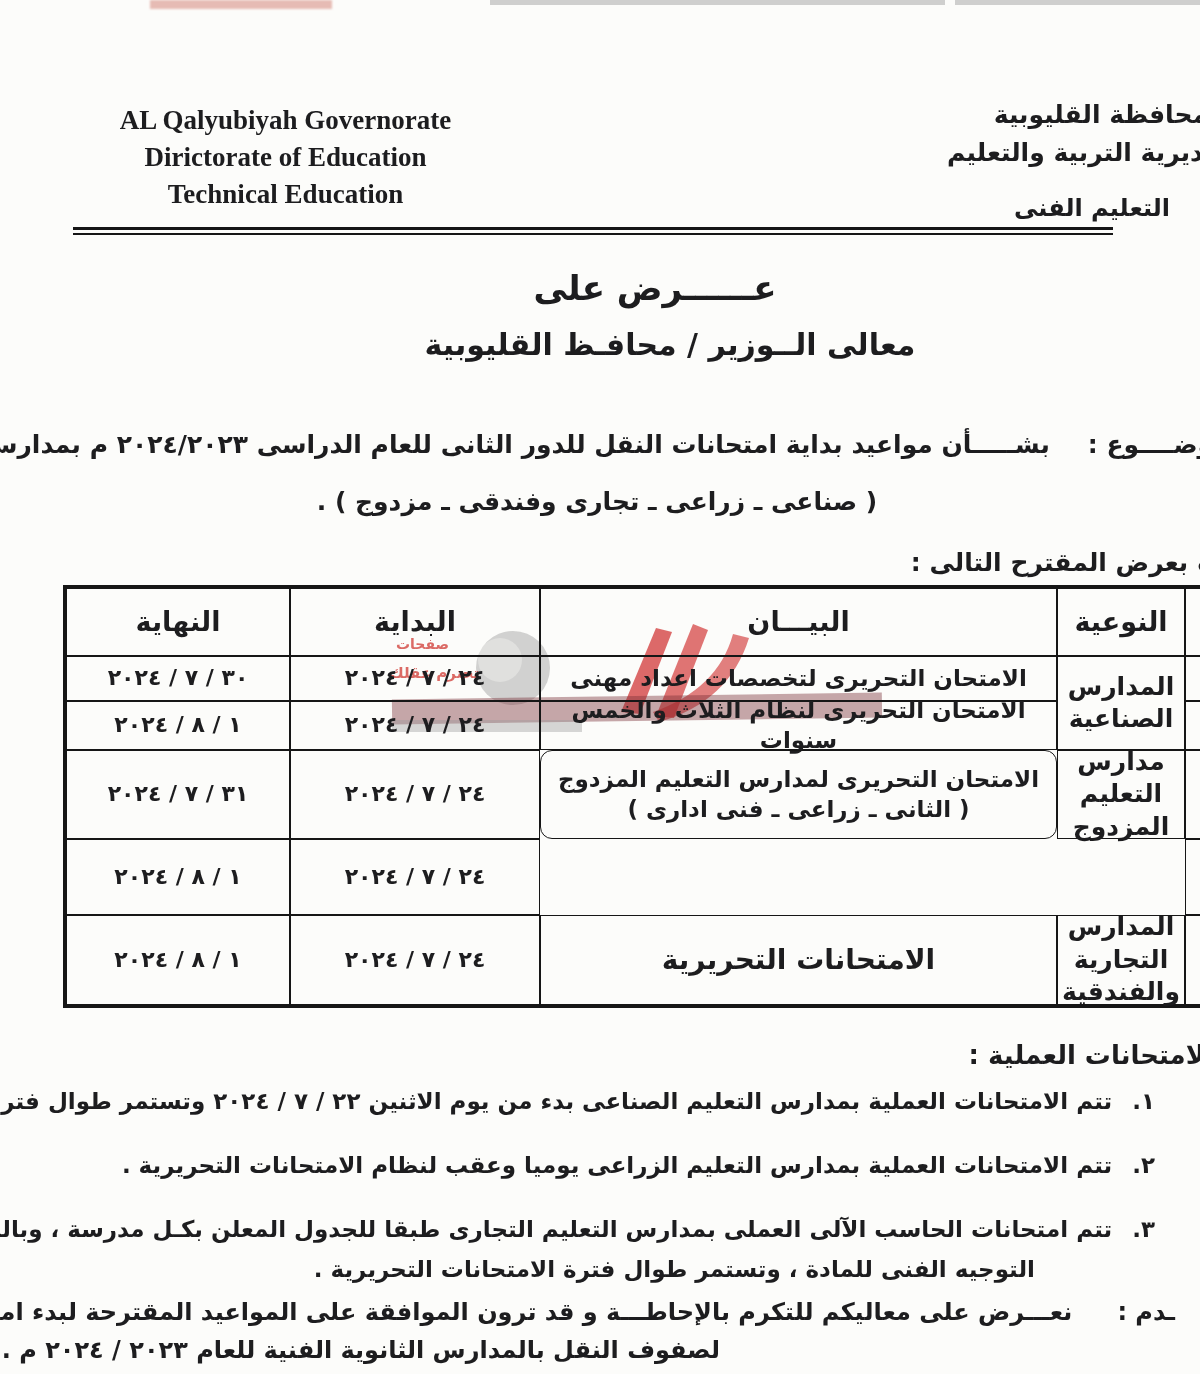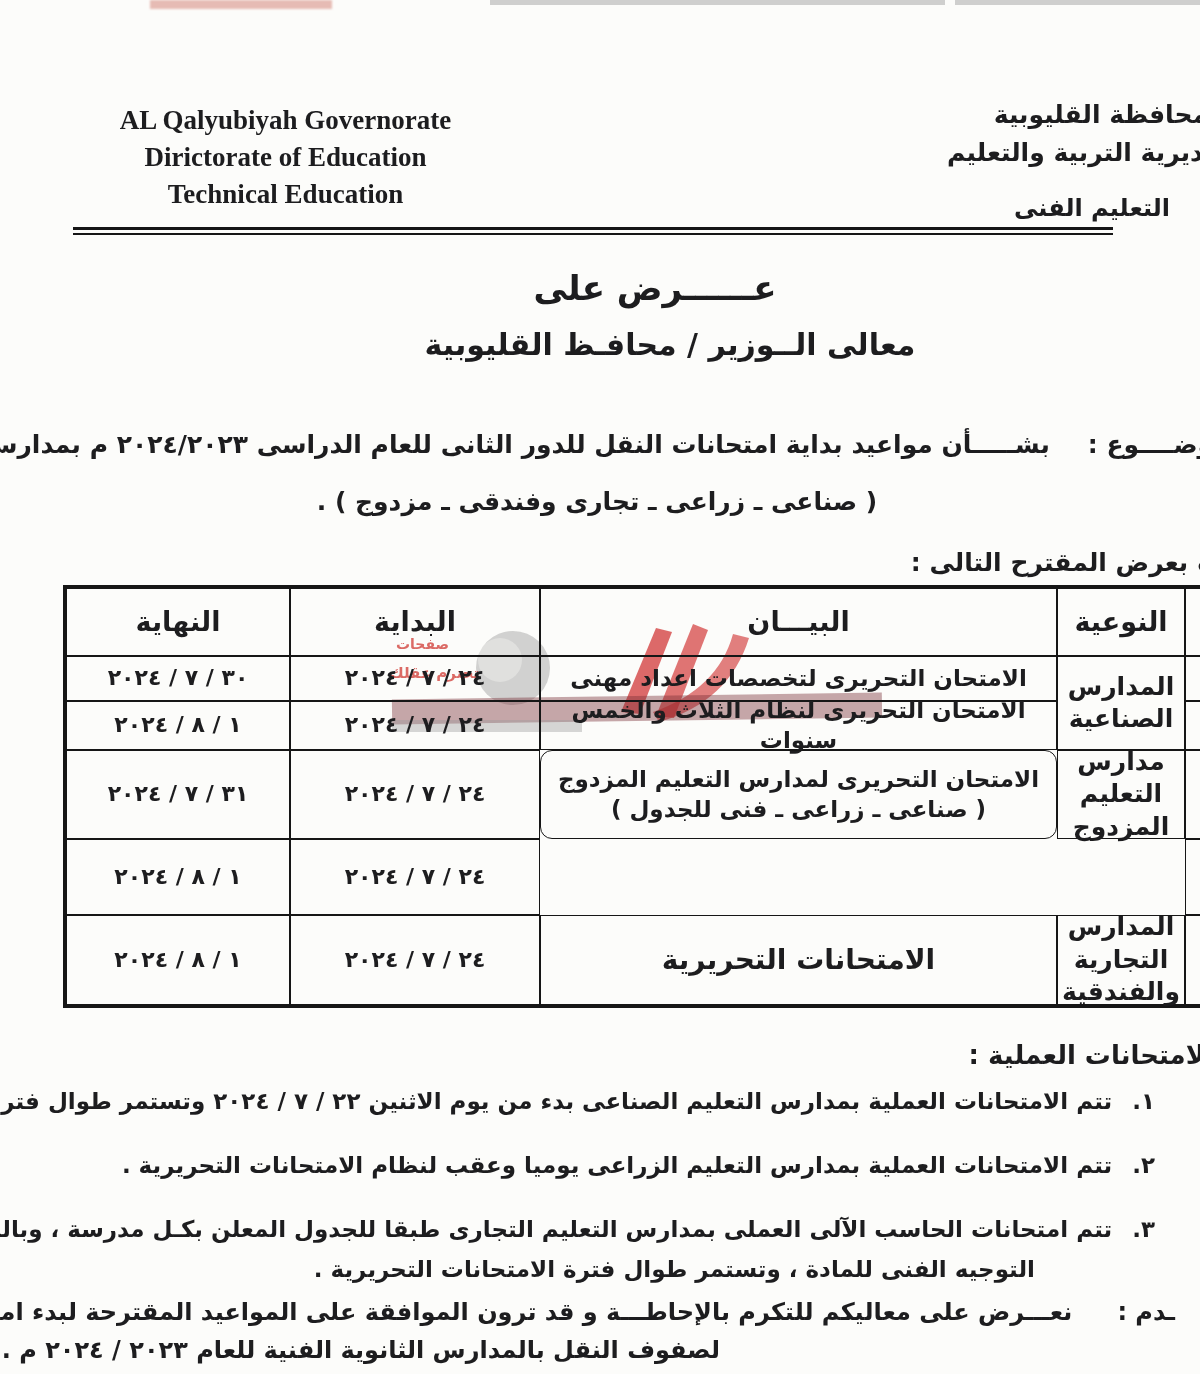--- a/index.html
+++ b/index.html
@@ -120,21 +120,21 @@
   <div class="cell date" style="grid-column:4;grid-row:3;">٢٤ / ٧ / ٢٠٢٤</div>
   <div class="cell date" style="grid-column:5;grid-row:3;">١ / ٨ / ٢٠٢٤</div>
 
   <div class="cell" style="grid-column:1;grid-row:4;"></div>
   <div class="cell type" style="grid-column:2;grid-row:4;">
     <div>مدارس</div>
     <div>التعليم المزدوج</div>
   </div>
   <div class="cell desc" style="grid-column:3;grid-row:4;border-radius:12px;">
     <div>الامتحان التحريرى  لمدارس التعليم المزدوج</div>
-    <div>( صناعى ـ زراعى ـ فنى للجدول )</div>
+    <div>( الثانى ـ زراعى ـ فنى ادارى )</div>
   </div>
   <div class="cell date" style="grid-column:4;grid-row:4;">٢٤ / ٧ / ٢٠٢٤</div>
   <div class="cell date" style="grid-column:5;grid-row:4;">٣١ / ٧ / ٢٠٢٤</div>
 
   <div class="cell" style="grid-column:1;grid-row:5;"></div>
   <div class="cell date" style="grid-column:4;grid-row:5;">٢٤ / ٧ / ٢٠٢٤</div>
   <div class="cell date" style="grid-column:5;grid-row:5;">١ / ٨ / ٢٠٢٤</div>
 
   <div class="cell" style="grid-column:1;grid-row:6;"></div>
   <div class="cell type" style="grid-column:2;grid-row:6;">

